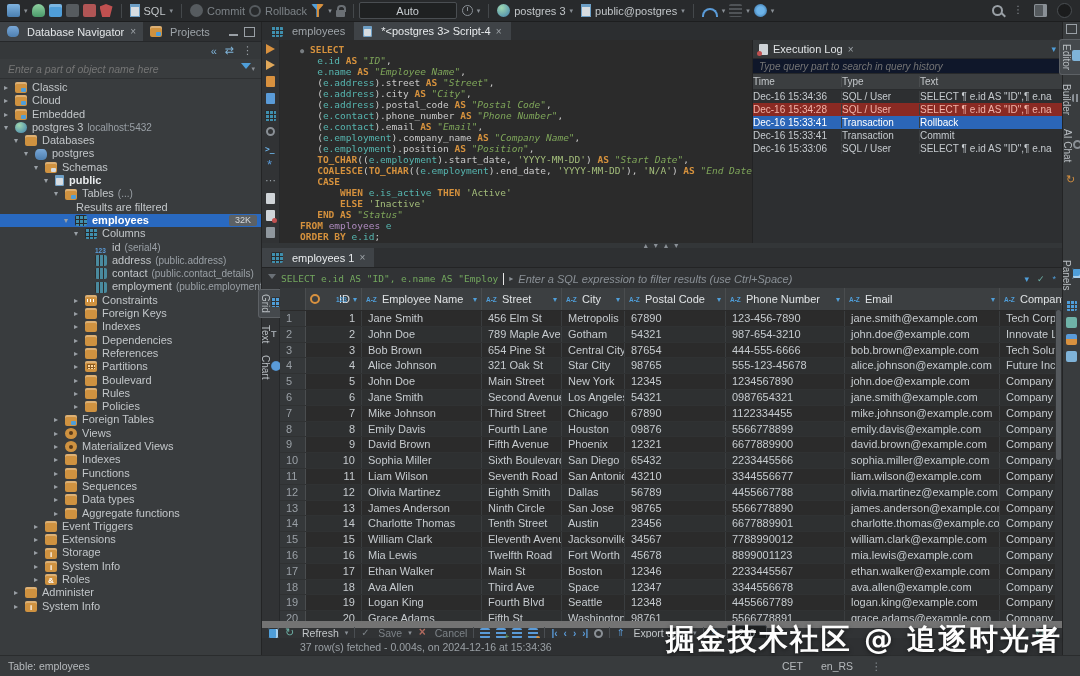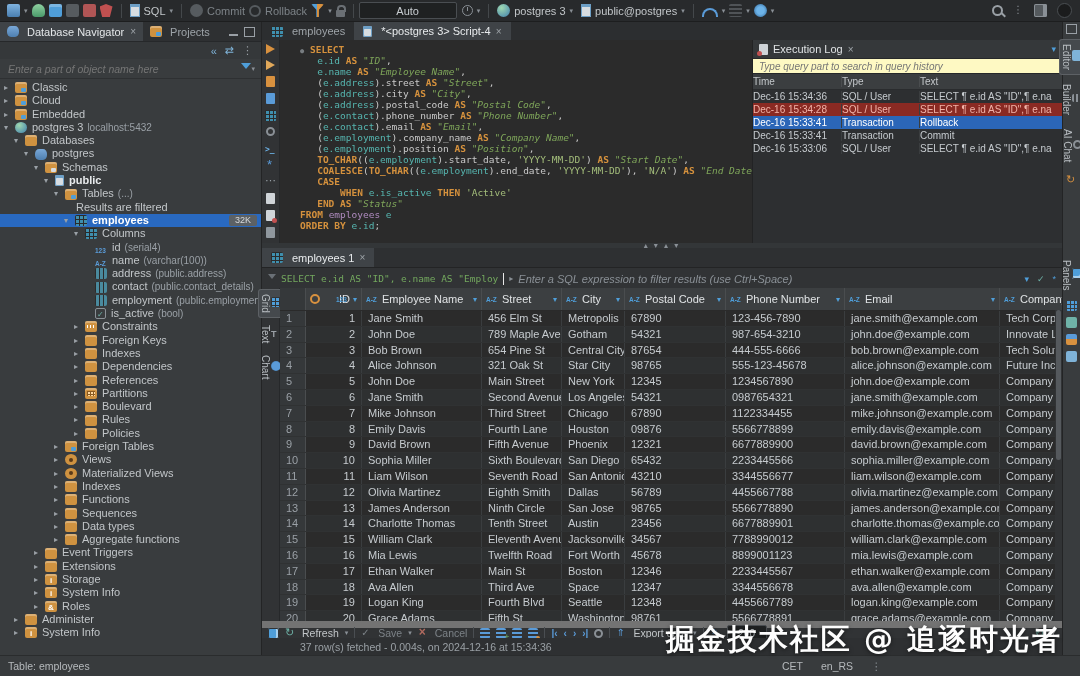--- a/index.html
+++ b/index.html
@@ -116,21 +116,21 @@
   .sq-t{color:#b08cc0;}
   .sq-d{color:#777c80;font-size:7px;}
   
   #execlog{position:absolute;left:752px;top:40px;width:310px;height:208px;background:#2d2f31;border-left:1px solid #222324;box-sizing:border-box;}
   .log-tabrow{height:18px;background:#35383a;display:flex;align-items:center;gap:5px;padding:0 6px;border-bottom:1px solid #26282a;}
   .log-tabrow .title{color:#e0e3e5;font-size:11px;}
   .log-tabrow .x{color:#9ea4a9;font-size:10px;}
   .log-chevron{margin-left:auto;color:#4f9ed9;font-size:9px;}
   .ic-logdoc{width:9px;height:11px;background:#cfd4d8;border-radius:1px;position:relative;}
   .ic-logdoc::after{content:"";position:absolute;left:-2px;bottom:-1px;width:5px;height:5px;border-radius:50%;background:#c05050;}
-  .log-search{height:14px;display:flex;align-items:center;background:#fef9c3;border-bottom:1px solid #26282a;}
+  .log-search{height:14px;display:flex;align-items:center;background:#0f172a;border-bottom:1px solid #26282a;}
   .log-search input{flex:1;background:transparent;border:none;outline:none;color:#7f868c;font-style:italic;font-size:10px;padding:0 6px;font-family:"Liberation Sans",sans-serif;}
   #loghead{height:15px;background:#3b3e40;display:flex;color:#c3c7ca;font-size:10px;align-items:center;border-bottom:1px solid #2a2c2e;}
   .lrow{height:13px;display:flex;align-items:center;font-size:10px;color:#c6cbcf;}
   .lc{white-space:nowrap;overflow:hidden;box-sizing:border-box;flex:none;}
   .lc-time{width:88px;}
   .lc-type{width:78px;border-left:1px solid #3a3d3f;}
   .lc-text{flex:1;border-left:1px solid #3a3d3f;}
   #loghead .lc{border-left:1px solid #4a4d4f;}
   #loghead .lc:first-child{border-left:none;}
   .lrow.error{background:#8a2a23;color:#f2b3a8;}
@@ -374,47 +374,35 @@
           <span class="tlabel">Columns</span>
         </div>
         <div class="trow" style="padding-left: 84px;">
           <span class="exp"></span>
           <span class="ico i-num"></span>
           <span class="tlabel">id</span>
           <span class="tsub">(serial4)</span>
         </div>
         <div class="trow" style="padding-left: 84px;">
           <span class="exp"></span>
-          <span class="ico i-az"></span>
-          <span class="tlabel">name</span>
-          <span class="tsub">(varchar(100))</span>
-        </div>
-        <div class="trow" style="padding-left: 84px;">
-          <span class="exp"></span>
           <span class="ico i-struct"></span>
           <span class="tlabel">address</span>
           <span class="tsub">(public.address)</span>
         </div>
         <div class="trow" style="padding-left: 84px;">
           <span class="exp"></span>
           <span class="ico i-struct"></span>
           <span class="tlabel">contact</span>
           <span class="tsub">(public.contact_details)</span>
         </div>
         <div class="trow" style="padding-left: 84px;">
           <span class="exp"></span>
           <span class="ico i-struct"></span>
           <span class="tlabel">employment</span>
           <span class="tsub">(public.employment_</span>
-        </div>
-        <div class="trow" style="padding-left: 84px;">
-          <span class="exp"></span>
-          <span class="ico i-bool"></span>
-          <span class="tlabel">is_active</span>
-          <span class="tsub">(bool)</span>
         </div>
         <div class="trow" style="padding-left: 74px;">
           <span class="exp">▸</span>
           <span class="ico i-constraint"></span>
           <span class="tlabel">Constraints</span>
         </div>
         <div class="trow" style="padding-left: 74px;">
           <span class="exp">▸</span>
           <span class="ico i-folder"></span>
           <span class="tlabel">Foreign Keys</span>
@@ -568,20 +556,21 @@
         <div class="cline"><span class="sq-p">   (</span><span class="sq-i">e.address</span><span class="sq-p">).city </span><span class="sq-k">AS</span><span class="sq-p"> </span><span class="sq-a">"City"</span><span class="sq-p">,</span></div>
         <div class="cline"><span class="sq-p">   (</span><span class="sq-i">e.address</span><span class="sq-p">).postal_code </span><span class="sq-k">AS</span><span class="sq-p"> </span><span class="sq-a">"Postal Code"</span><span class="sq-p">,</span></div>
         <div class="cline"><span class="sq-p">   (</span><span class="sq-i">e.contact</span><span class="sq-p">).phone_number </span><span class="sq-k">AS</span><span class="sq-p"> </span><span class="sq-a">"Phone Number"</span><span class="sq-p">,</span></div>
         <div class="cline"><span class="sq-p">   (</span><span class="sq-i">e.contact</span><span class="sq-p">).email </span><span class="sq-k">AS</span><span class="sq-p"> </span><span class="sq-a">"Email"</span><span class="sq-p">,</span></div>
         <div class="cline"><span class="sq-p">   (</span><span class="sq-i">e.employment</span><span class="sq-p">).company_name </span><span class="sq-k">AS</span><span class="sq-p"> </span><span class="sq-a">"Company Name"</span><span class="sq-p">,</span></div>
         <div class="cline"><span class="sq-p">   (</span><span class="sq-i">e.employment</span><span class="sq-p">).position </span><span class="sq-k">AS</span><span class="sq-p"> </span><span class="sq-a">"Position"</span><span class="sq-p">,</span></div>
         <div class="cline"><span class="sq-p">   </span><span class="sq-k">TO_CHAR</span><span class="sq-p">((</span><span class="sq-i">e.employment</span><span class="sq-p">).start_date, </span><span class="sq-s">'YYYY-MM-DD'</span><span class="sq-p">) </span><span class="sq-k">AS</span><span class="sq-p"> </span><span class="sq-a">"Start Date"</span><span class="sq-p">,</span></div>
         <div class="cline"><span class="sq-p">   </span><span class="sq-k">COALESCE</span><span class="sq-p">(</span><span class="sq-k">TO_CHAR</span><span class="sq-p">((</span><span class="sq-i">e.employment</span><span class="sq-p">).end_date, </span><span class="sq-s">'YYYY-MM-DD'</span><span class="sq-p">), </span><span class="sq-s">'N/A'</span><span class="sq-p">) </span><span class="sq-k">AS</span><span class="sq-p"> </span><span class="sq-a">"End Date"</span></div>
         <div class="cline"><span class="sq-p">   </span><span class="sq-k">CASE</span></div>
         <div class="cline"><span class="sq-p">       </span><span class="sq-k">WHEN</span><span class="sq-p"> </span><span class="sq-i">e.is_active</span><span class="sq-p"> </span><span class="sq-k">THEN</span><span class="sq-p"> </span><span class="sq-s">'Active'</span></div>
+        <div class="cline"><span class="sq-p">       </span><span class="sq-k">ELSE</span><span class="sq-p"> </span><span class="sq-s">'Inactive'</span></div>
         <div class="cline"><span class="sq-p">   </span><span class="sq-k">END</span><span class="sq-p"> </span><span class="sq-k">AS</span><span class="sq-p"> </span><span class="sq-a">"Status"</span></div>
         <div class="cline"><span class="sq-k">FROM</span><span class="sq-p"> </span><span class="sq-t">employees</span><span class="sq-p"> </span><span class="sq-i">e</span></div>
         <div class="cline"><span class="sq-k">ORDER BY</span><span class="sq-p"> </span><span class="sq-i">e.id</span><span class="sq-p">;</span></div>
       </div>
   </div>
 
   <div id="execlog">
     <div class="log-tabrow">
       <span class="ic-logdoc"></span>
       <span class="title">Execution Log</span>

